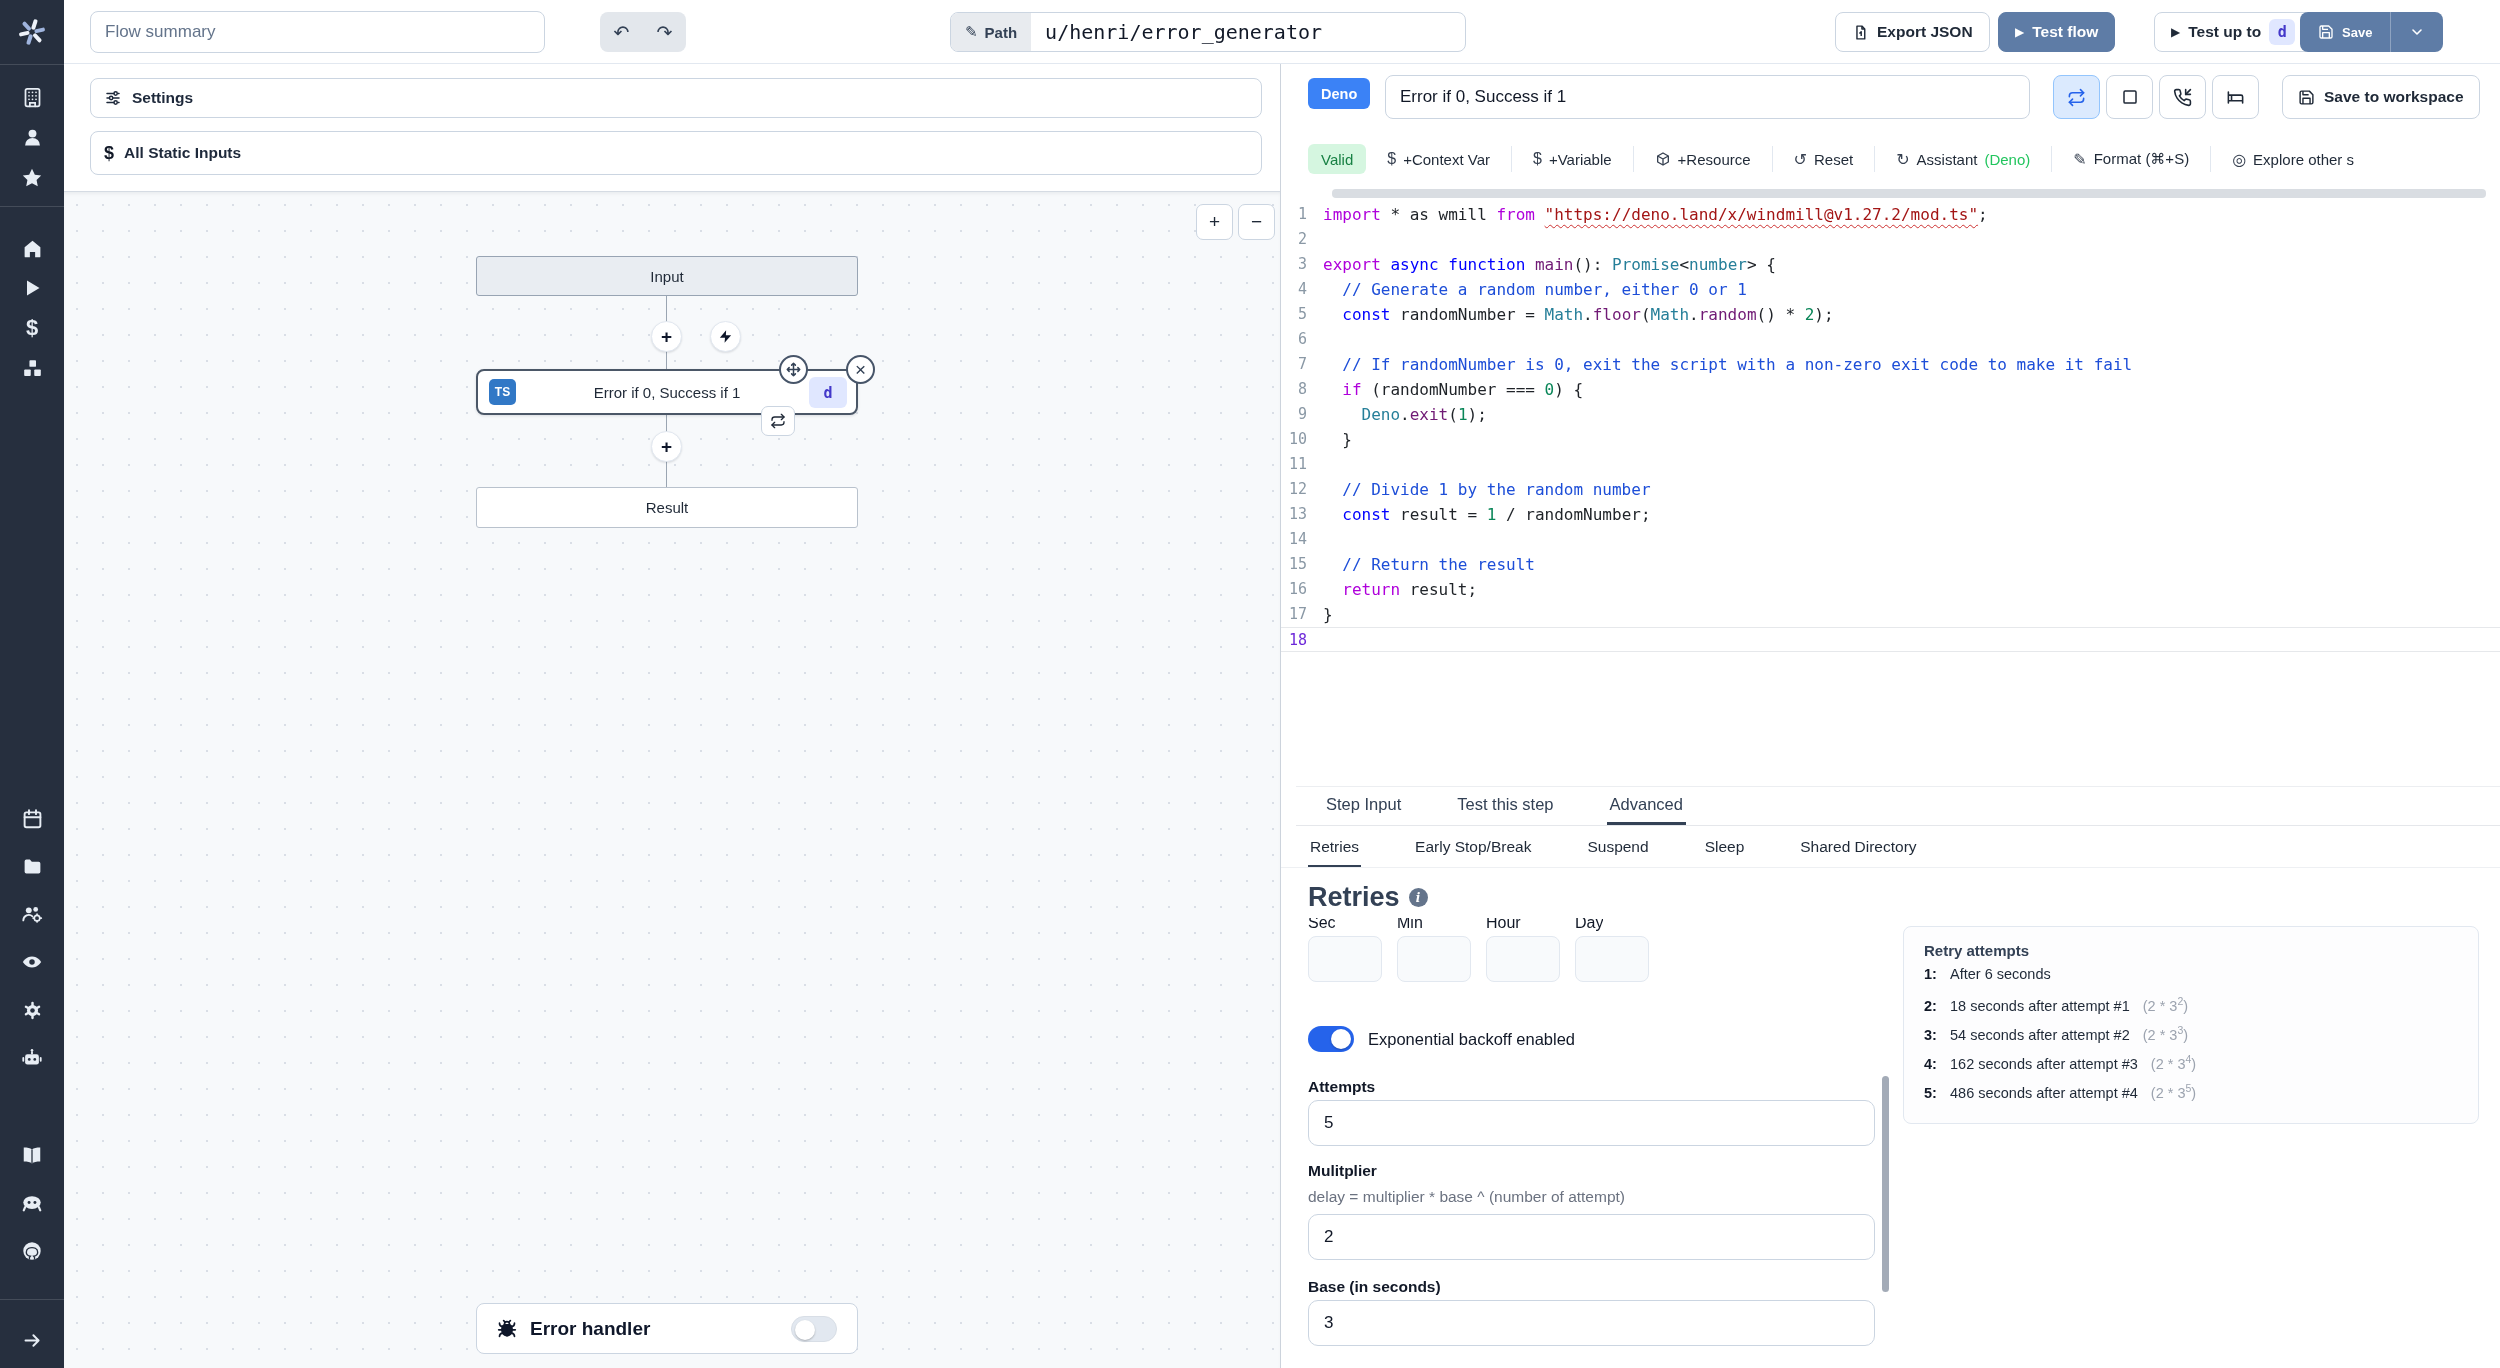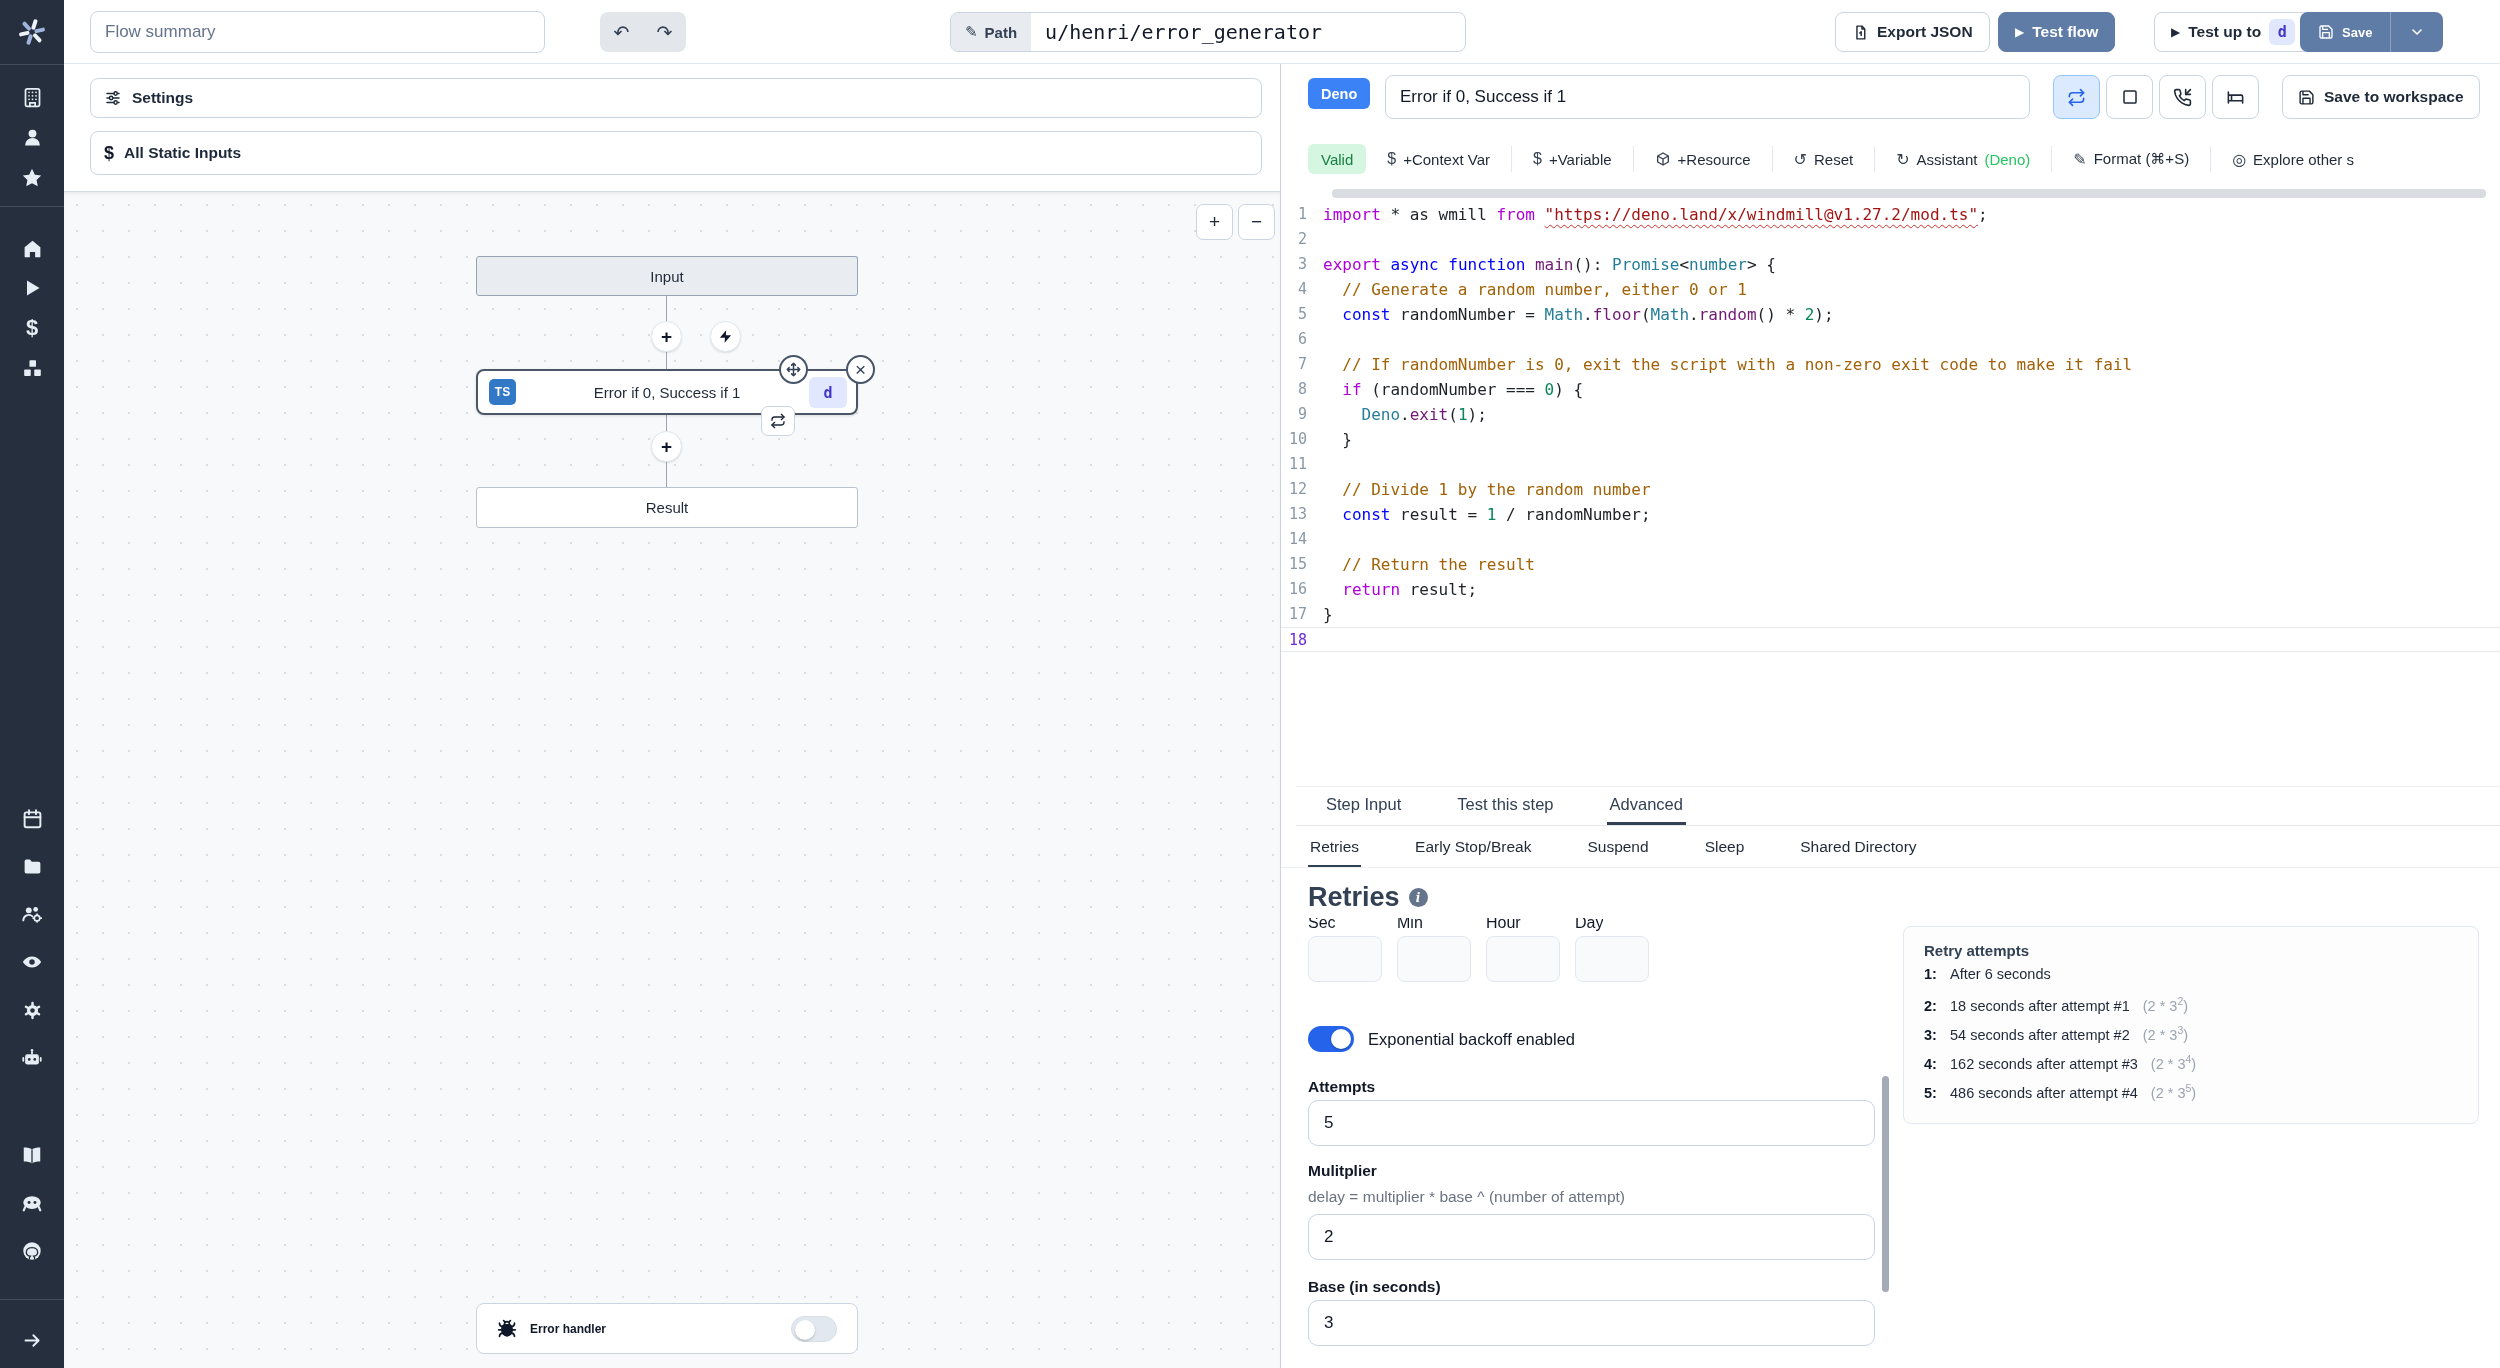--- a/index.html
+++ b/index.html
@@ -42,21 +42,21 @@
   .node { position:absolute; left:412px; width:382px; display:flex; align-items:center; justify-content:center; font-size:15px; color:#1f2937; background:#fff; cursor:pointer; }
   .node-input { top:64px; height:40px; background:#e9edf2; border:1px solid #98a4b3; border-radius:3px; }
   .node-step { top:177px; height:46px; border:2px solid #4b5767; border-radius:8px; box-shadow:0 1px 3px rgba(15,23,42,.12); }
   .node-result { top:295px; height:41px; border:1px solid #b9c2cd; border-radius:3px; }
   .ts-badge { position:absolute; left:11px; top:8px; width:27px; height:26px; background:#3178c6; color:#fff; border-radius:5px; font-size:12px; font-weight:bold; display:flex; align-items:center; justify-content:center; }
   .node-id-badge { position:absolute; right:9px; top:6px; width:38px; height:31px; font-size:15px; }
   .round-btn { position:absolute; width:31px; height:31px; border-radius:50%; background:#fff; border:1px solid #e2e8f0; box-shadow:0 1px 2px rgba(15,23,42,.12); display:flex; align-items:center; justify-content:center; cursor:pointer; font-weight:800; color:#0f172a; font-size:19px; }
   .corner-btn { position:absolute; width:29px; height:29px; border-radius:50%; background:#fff; border:2px solid #475569; color:#334155; display:flex; align-items:center; justify-content:center; cursor:pointer; z-index:3; }
   .iter-chip { position:absolute; left:697px; top:214px; width:34px; height:30px; background:#fff; border:1px solid #cbd5e1; border-radius:7px; display:flex; align-items:center; justify-content:center; cursor:pointer; z-index:3; color:#1f2937; }
   .error-handler { position:absolute; left:412px; top:1111px; width:382px; height:51px; background:#fff; border:1px solid #cbd5e1; border-radius:8px; display:flex; align-items:center; gap:13px; padding:0 20px; }
-  .eh-label { font-size:12px; font-weight:600; color:#0f172a; flex:1; }
+  .eh-label { font-size:19px; font-weight:600; color:#0f172a; flex:1; }
   .toggle { width:46px; height:26px; border-radius:13px; position:relative; cursor:pointer; flex:none; }
   .toggle .knob { position:absolute; top:3px; width:20px; height:20px; border-radius:50%; background:#fff; box-shadow:0 1px 2px rgba(0,0,0,.25); }
   .toggle.off { background:#e2e8f0; border:1px solid #d8dee6; }
   .toggle.off .knob { left:3px; }
   .toggle.on { background:#2563eb; }
   .toggle.on .knob { right:3px; }
 
   .vdivider { position:absolute; left:1280px; top:64px; width:1px; height:1304px; background:#ccd3dc; }
 
   
@@ -76,21 +76,21 @@
 
   
   .editor { position:absolute; left:0; top:122px; width:1219px; height:600px; font-family:"DejaVu Sans Mono",monospace; font-size:16px; }
   .editor-topbar { position:absolute; left:51px; right:14px; top:3px; height:9px; background:#d9dde2; border-radius:4px; }
   #code-lines { position:absolute; left:0; top:16px; width:100%; }
   .cl { display:flex; height:25px; line-height:25px; white-space:pre; }
   .cl .ln { width:42px; text-align:right; padding-right:16px; color:#8a98a5; font-size:15px; flex:none; }
   .cl.active { border-top:1px solid #e6e8eb; border-bottom:1px solid #e6e8eb; }
   .cl.active .ln { color:#6d28d9; }
   .tok-k { color:#af00db; } .tok-d { color:#0000ff; } .tok-t { color:#267f99; }
-  .tok-f { color:#701a75; } .tok-s { color:#a31515; } .tok-c { color:#a16207; }
+  .tok-f { color:#701a75; } .tok-s { color:#a31515; } .tok-c { color:#1d4ed8; }
   .tok-n { color:#098658; } .tok-p { color:#1f2328; }
   .tok-s.err { text-decoration:underline wavy #cd3131 1px; text-underline-offset:4px; }
 
   
   .tabs { position:absolute; left:15px; top:722px; width:1219px; height:40px; border-top:1px solid #eceef1; border-bottom:1px solid #e5e7eb; display:flex; align-items:stretch; padding-left:27px; }
   .tab { display:flex; align-items:center; margin-right:50px; font-size:16.5px; color:#334155; cursor:pointer; border-bottom:3px solid transparent; padding:0 3px; }
   .tab.active { border-bottom-color:#334155; font-weight:500; }
   .subtabs { position:absolute; left:0; top:765px; width:1219px; height:39px; border-bottom:1px solid #eef0f3; display:flex; align-items:stretch; padding-left:27px; }
   .subtab { display:flex; align-items:center; margin-right:52px; font-size:15.5px; color:#1f2937; cursor:pointer; border-bottom:2px solid transparent; padding:0 2px; }
   .subtab.active { border-bottom-color:#334155; font-weight:500; }

